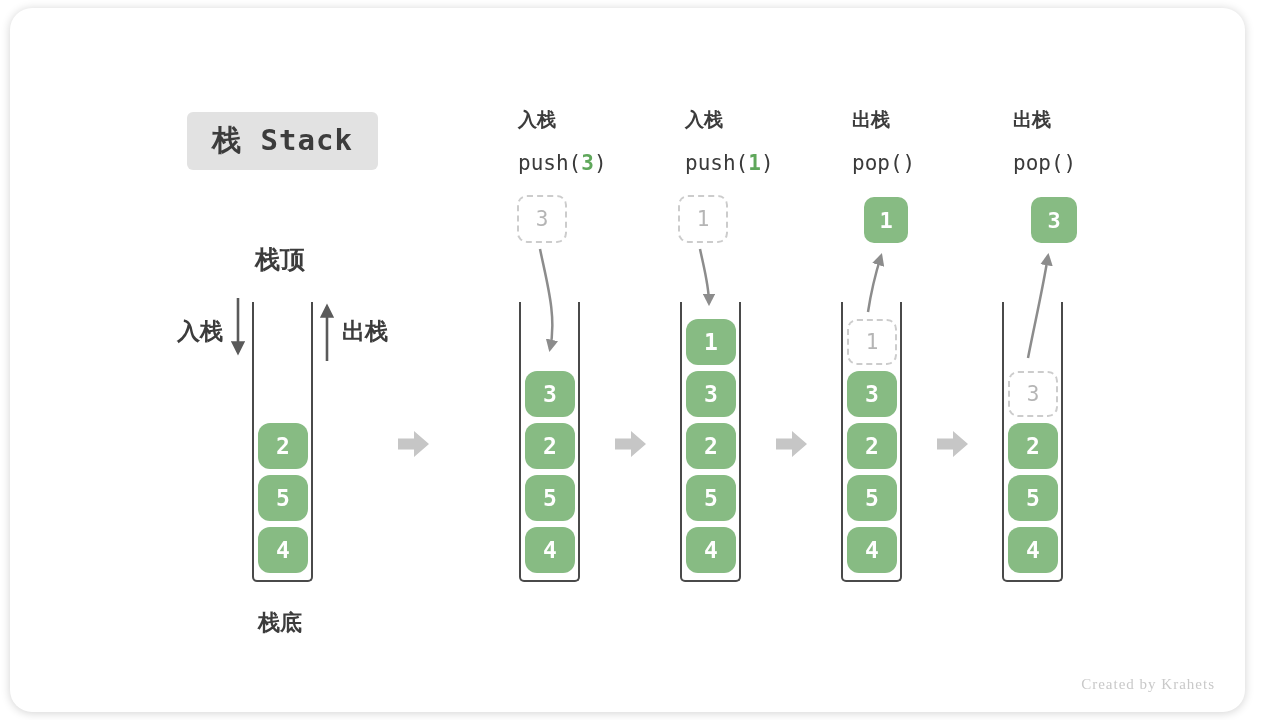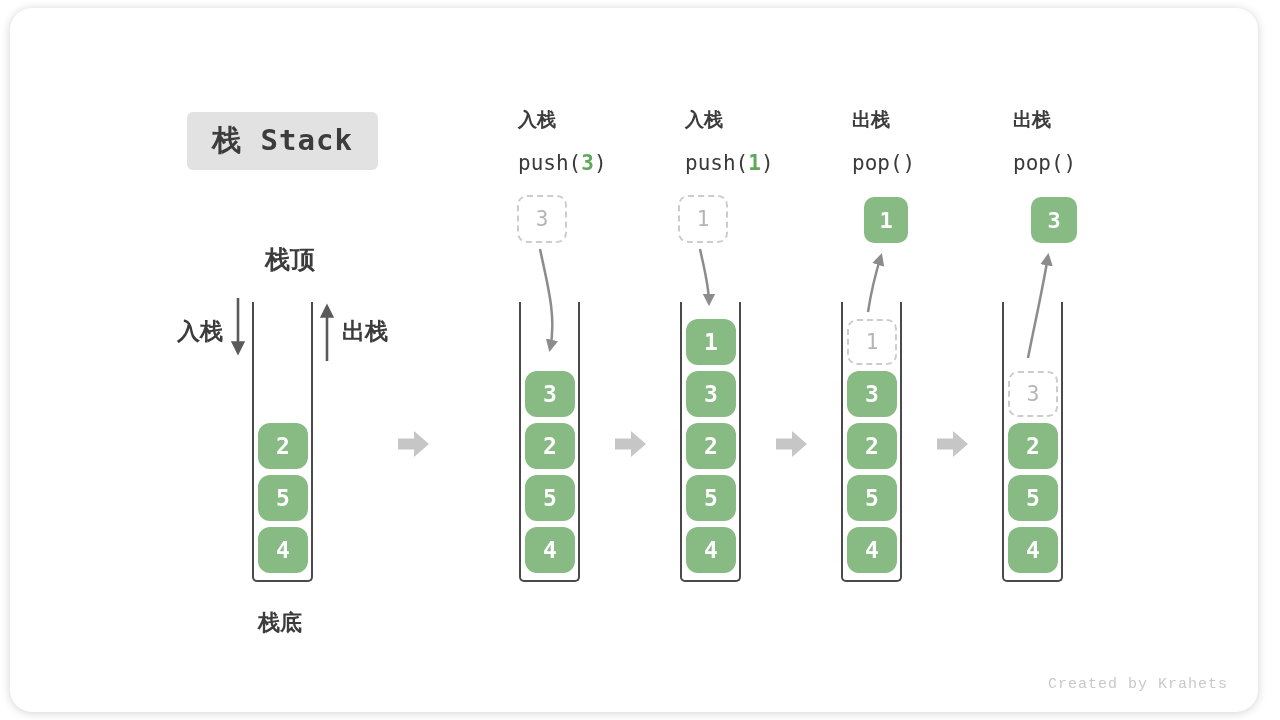--- a/index.html
+++ b/index.html
@@ -1,36 +1,35 @@
 <!DOCTYPE html>
 <html style="--element-green: #87bb83; --code-arg-green: #5fa75b; --title-bg: #e2e2e2; --text-dark: #3c3c3c; --ghost-border: #cccccc; --ghost-text: #b5b5b5; --arrow-gray: #8c8c8c; --side-arrow-dark: #5a5a5a; --flow-arrow-gray: #c6c6c6; --wall-dark: #4a4a4a; --footer-gray: #c9c9c9;"><head>
 <meta charset="utf-8">
 <style>
   html,body{margin:0;padding:0;background:#ffffff;}
   .canvas{
     position:relative;width:1255px;height:720px;overflow:hidden;
     font-family:"DejaVu Sans","Liberation Sans",sans-serif;
     color:var(--text-dark,#3c3c3c);
-    padding-left:13px;
   }
   .card{
     position:absolute;left:10px;top:8px;right:10px;bottom:8px;
     background:#ffffff;border-radius:22px;
     box-shadow:0 1px 10px rgba(0,0,0,0.18);
   }
   .overlay{position:absolute;left:0;top:0;pointer-events:none;}
   .title-box{
     position:absolute;left:187px;top:112px;width:191px;height:58px;
     background:var(--title-bg,#e2e2e2);border-radius:6px;
     display:flex;align-items:center;justify-content:center;
     font-family:"DejaVu Sans Mono","Liberation Mono",monospace;
     font-size:29px;font-weight:bold;letter-spacing:1px;
   }
   .cjk-label{position:absolute;font-weight:bold;white-space:nowrap;}
-  .lbl-top{left:265px;top:243px;font-size:25px;}
+  .lbl-top{left:255px;top:243px;font-size:25px;}
   .lbl-bottom{left:258px;top:608px;font-size:22px;}
   .lbl-push{left:177px;top:316px;font-size:23px;}
   .lbl-pop{left:342px;top:316px;font-size:23px;}
   .op{position:absolute;top:106px;white-space:nowrap;}
   .op .op-name{font-size:19px;font-weight:600;line-height:26px;}
   .op .op-code{
     font-family:"DejaVu Sans Mono","Liberation Mono",monospace;
     font-size:21px;font-weight:500;line-height:24px;margin-top:19px;color:#3a3a3a;
   }
   .op .arg{color:var(--code-arg-green,#5fa75b);font-weight:bold;}
@@ -52,21 +51,21 @@
     background:var(--element-green,#87bb83);border-radius:10px;
     color:#ffffff;font-size:22px;font-weight:bold;
   }
   .ghost,.incoming{
     border:2px dashed var(--ghost-border,#cccccc);border-radius:10px;
     color:var(--ghost-text,#b5b5b5);font-size:21px;font-weight:500;
     background:transparent;
   }
   .footer{
     position:absolute;right:40px;bottom:27px;
-    font-family:Liberation Mono, monospace;
+    font-family:Liberation Serif, serif;
     font-size:15px;color:var(--footer-gray,#c9c9c9);letter-spacing:1px;
   }
 </style>
 </head>
 <body>
 
 <div class="canvas">
   <div class="card"></div>
 
   <svg class="overlay" width="1280" height="720">

